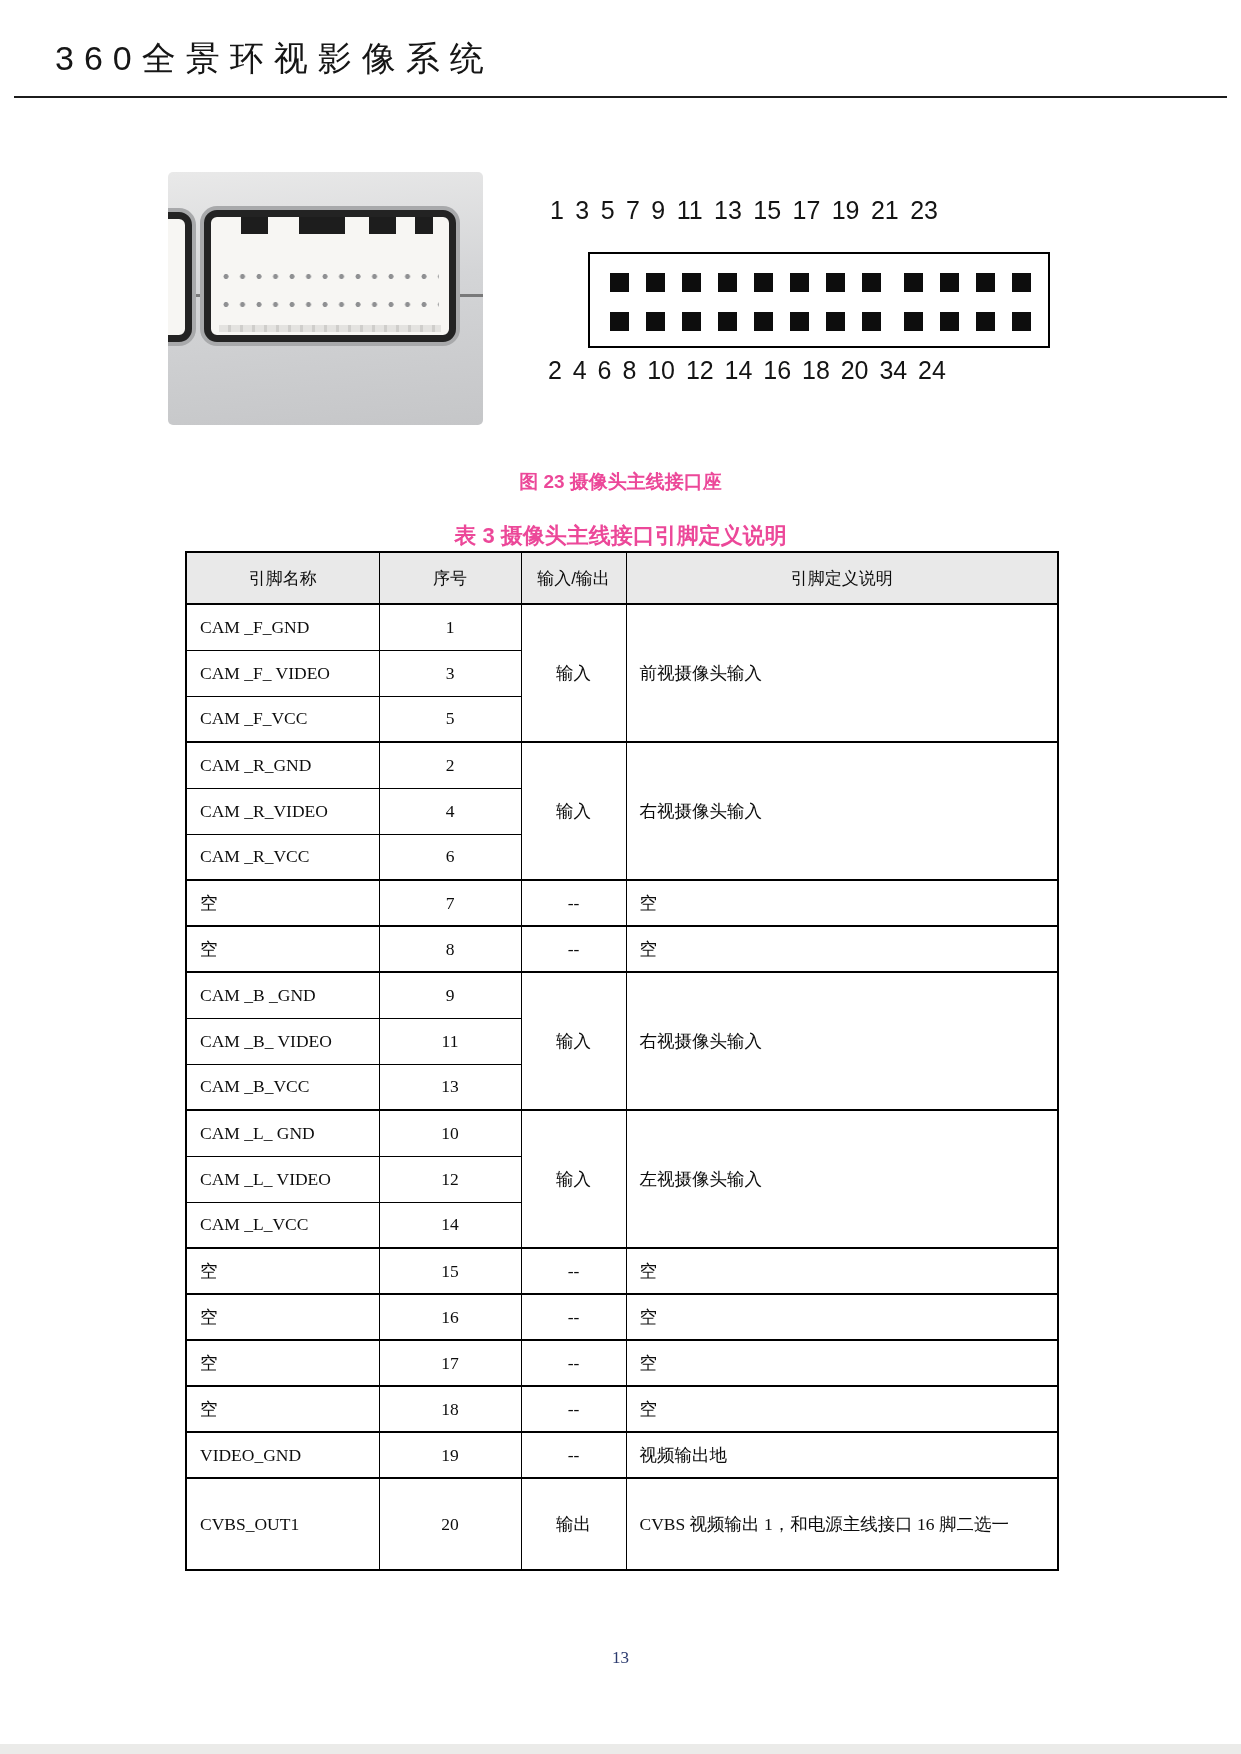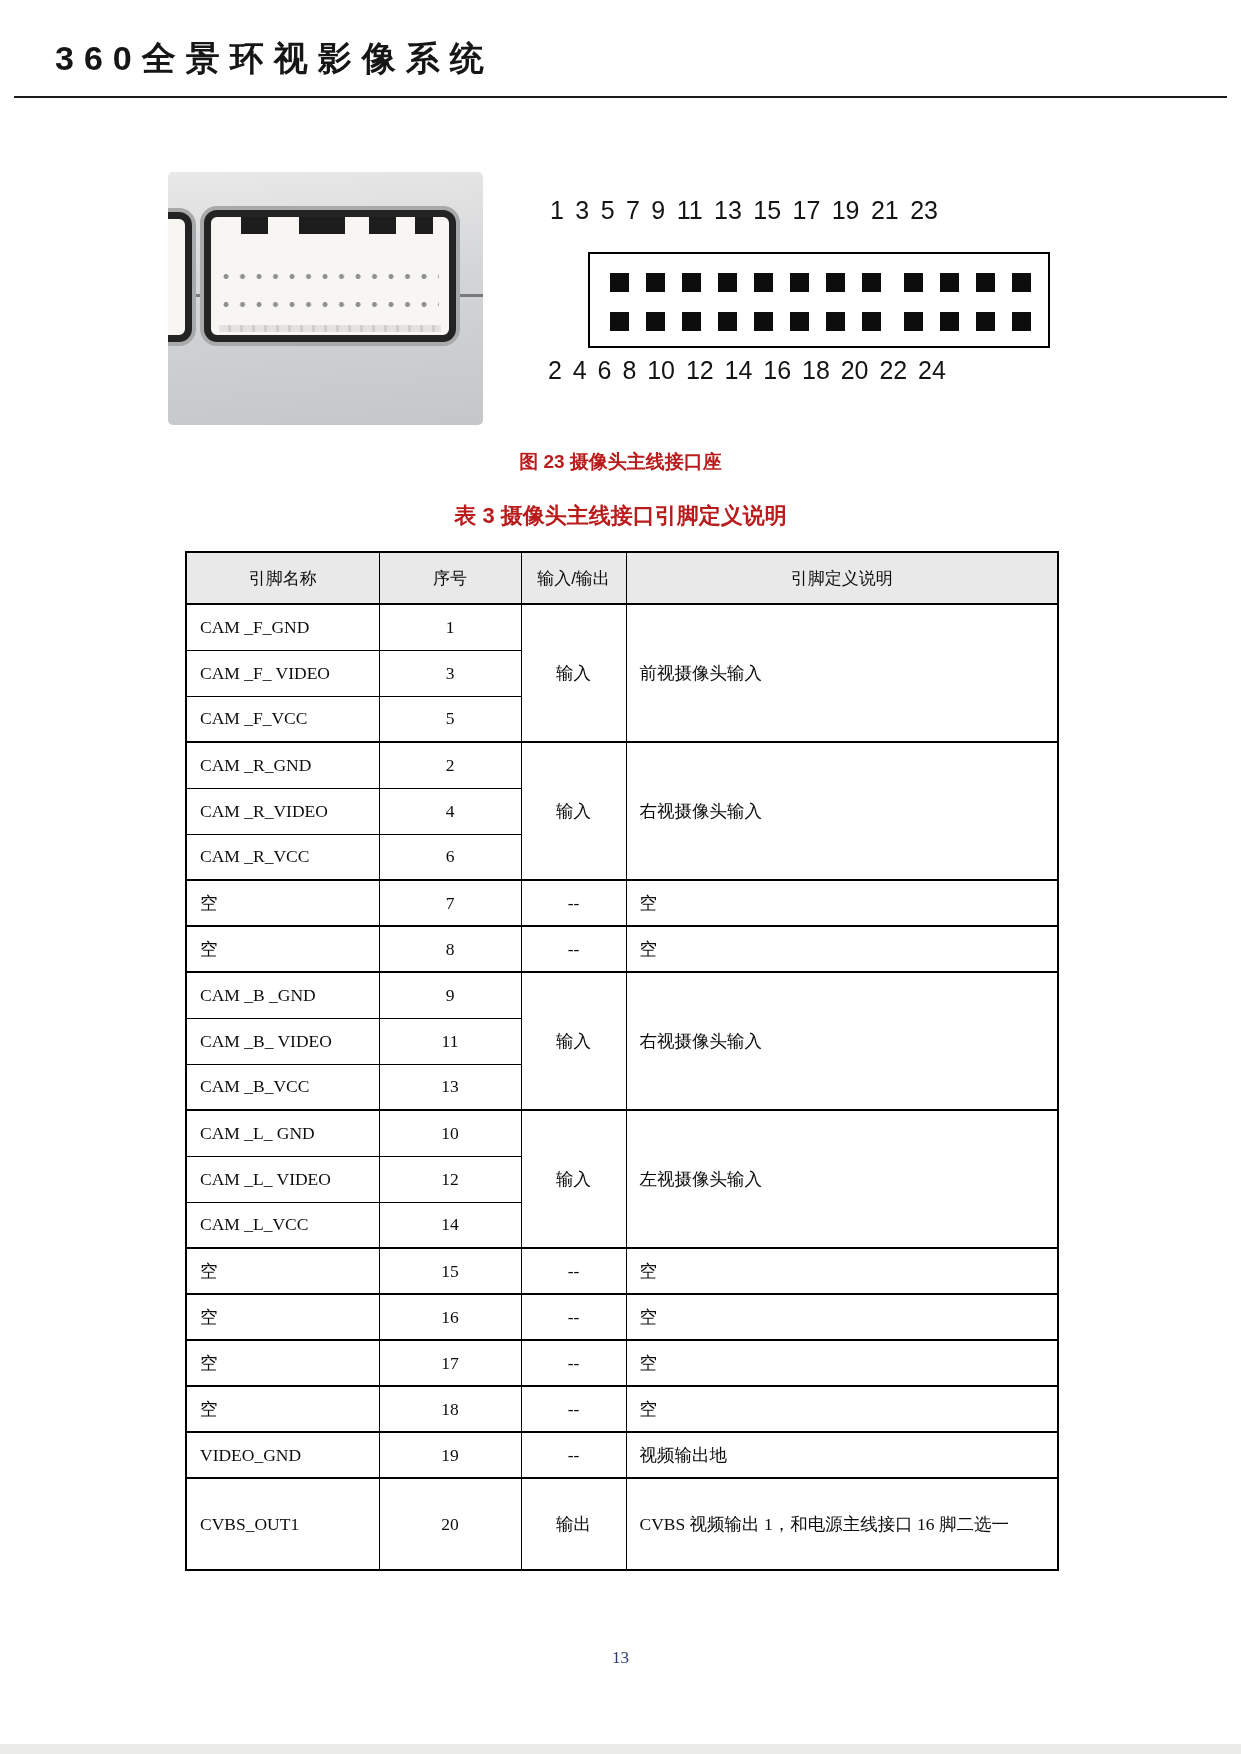--- a/index.html
+++ b/index.html
@@ -7,21 +7,21 @@
   .page {
     position:relative; width:1241px; height:1754px; margin:0 auto;
     background:#ffffff; overflow:hidden;
     font-family:"Liberation Serif","DejaVu Serif",serif; color:#111;
   }
 
   
   .doc-title {
     position:absolute; left:55px; top:36px;
     font-family:"Liberation Sans","DejaVu Sans",sans-serif;
-    font-size:34px; font-weight:700; letter-spacing:10px; color:#161616;
+    font-size:34px; font-weight:400; letter-spacing:10px; color:#161616;
     white-space:nowrap;
   }
   .header-rule { position:absolute; left:14px; top:96px; width:1213px; height:2px; background:#1c1c1c; }
 
   
   .photo {
     position:absolute; left:168px; top:172px; width:315px; height:253px;
     background:linear-gradient(175deg,#e9e9e9 0%,#d4d5d7 45%,#c5c6c8 100%);
     border-radius:5px; overflow:hidden;
   }
@@ -52,21 +52,21 @@
   .pin-box { position:absolute; left:48px; top:56px; width:462px; height:96px;
     border:2px solid #000; background:#fff; }
   .pin-row { position:absolute; left:20px; display:flex; gap:17px; }
   .pin-row.r1 { top:19px; } .pin-row.r2 { top:58px; }
   .pin-square { width:19px; height:19px; background:#0d0d0d; }
   .pin-row .pin-square:nth-child(9) { margin-left:6px; }
 
   
   .fig-caption, .table-title {
     position:absolute; left:0; width:1241px; text-align:center;
-    font-family:"Liberation Sans","DejaVu Sans",sans-serif; font-weight:700; color:#b91c1c;
+    font-family:"Liberation Sans","DejaVu Sans",sans-serif; font-weight:700; color:#ec4899;margin-top:20px;
   }
   .fig-caption { top:449px; font-size:19px; }
   .table-title { top:501px; font-size:22px; }
 
   
   table.pin-table {
     position:absolute; left:185px; top:551px; width:872px;
     border-collapse:collapse; table-layout:fixed;
     border:2px solid #000;
     font-size:17px; color:#0d0d0d;
@@ -164,21 +164,21 @@
         <span>2</span>
         <span>4</span>
         <span>6</span>
         <span>8</span>
         <span>10</span>
         <span>12</span>
         <span>14</span>
         <span>16</span>
         <span>18</span>
         <span>20</span>
-        <span>22</span>
+        <span>34</span>
         <span>24</span>
       </div>
   </div>
 
   <div class="fig-caption">图 23  摄像头主线接口座</div>
   <div class="table-title">表 3 摄像头主线接口引脚定义说明</div>
 
   <table class="pin-table">
     <colgroup>
       <col style="width:193px">

